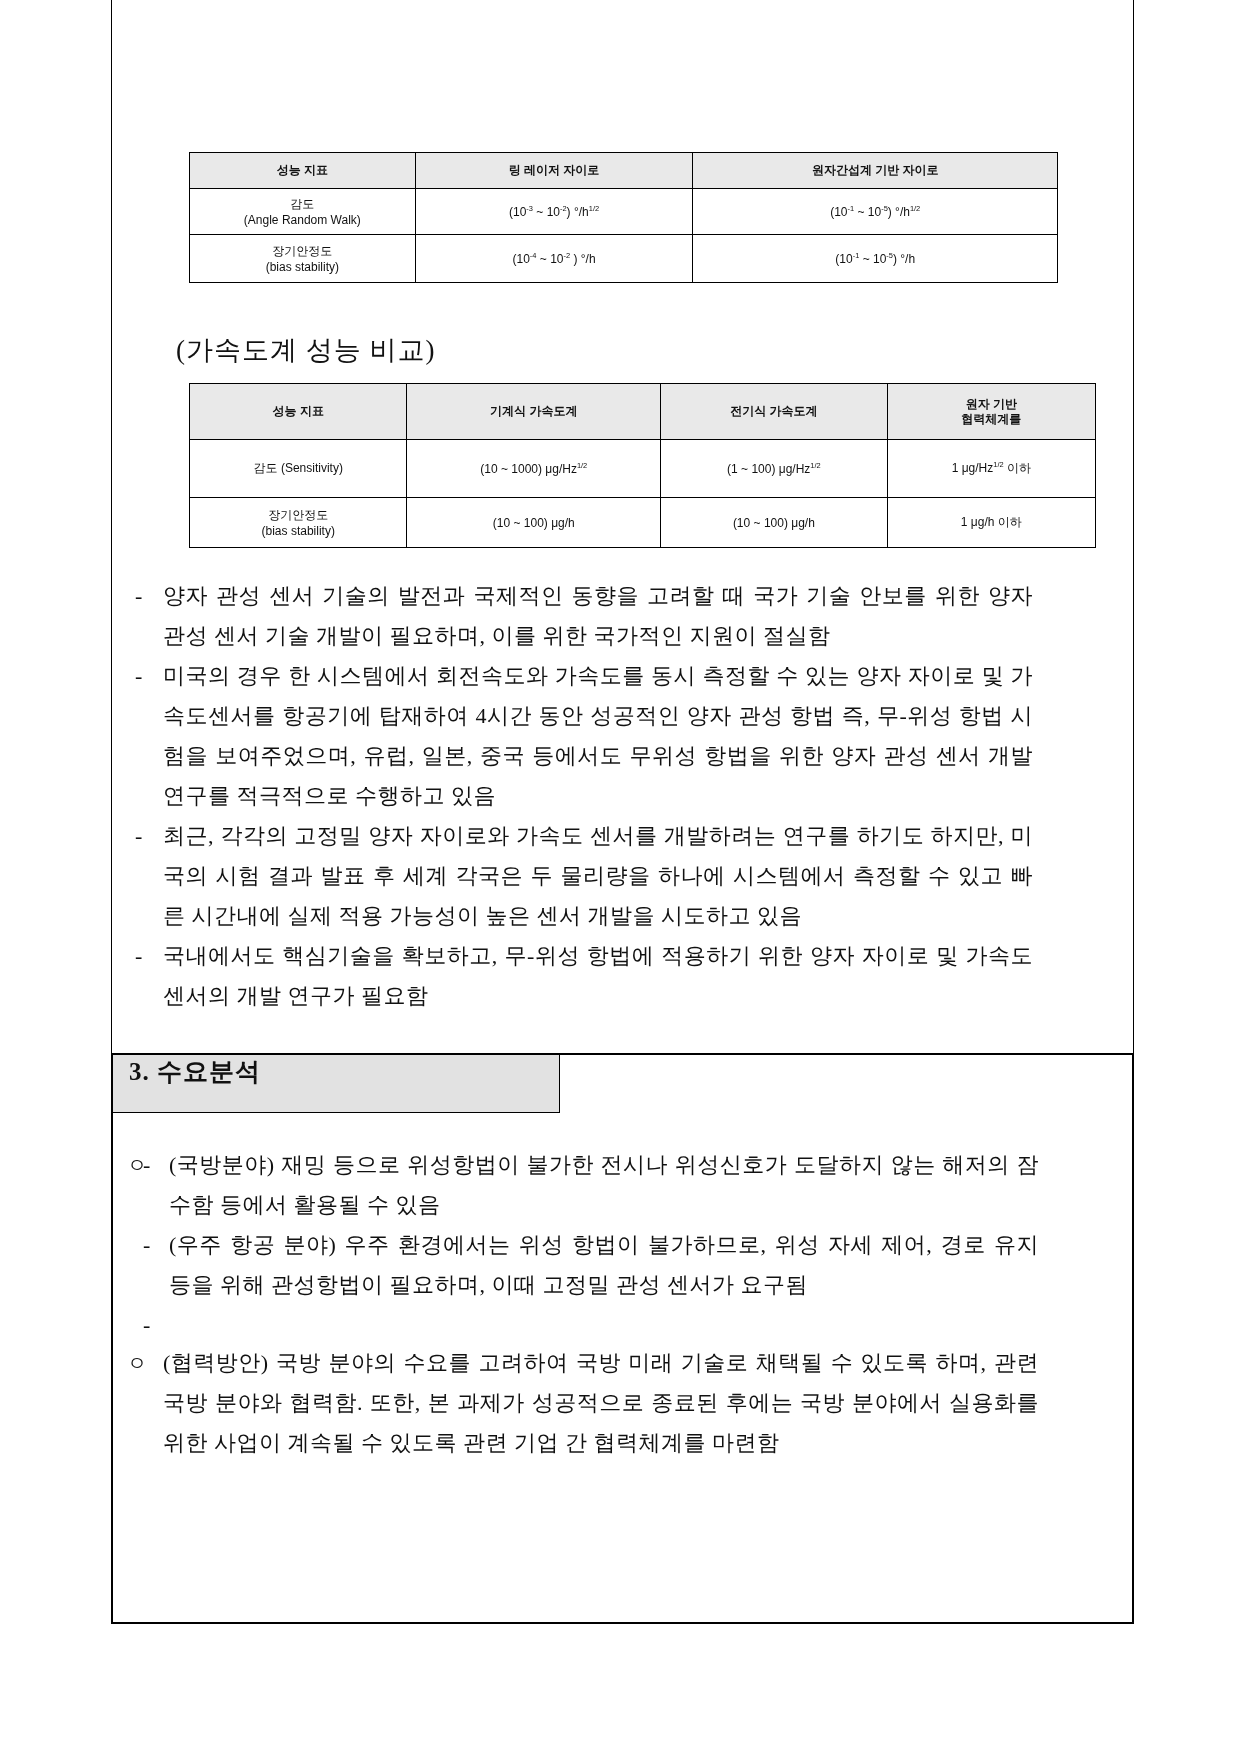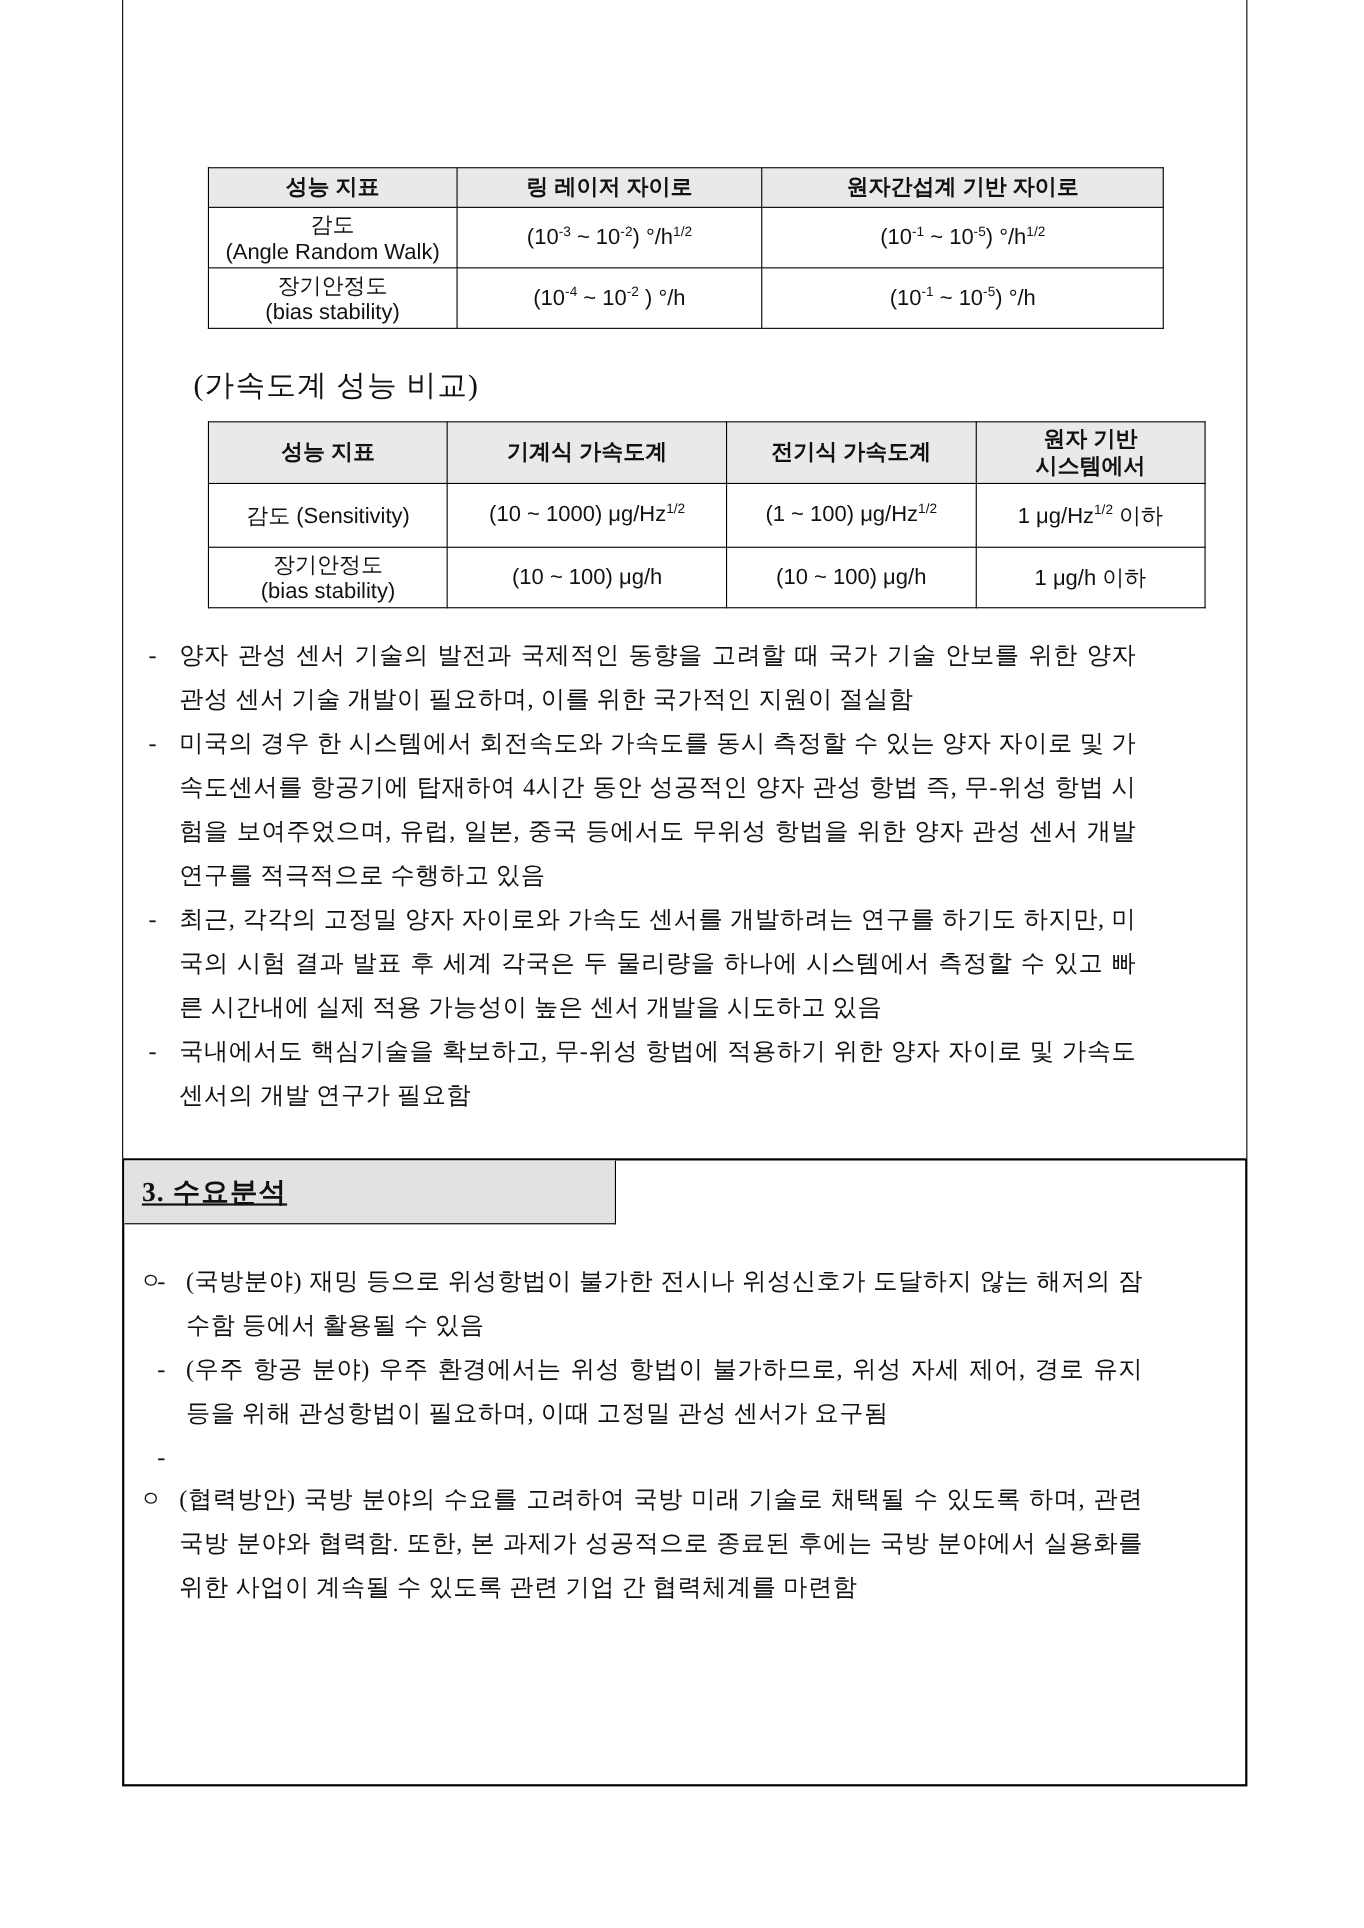--- a/index.html
+++ b/index.html
@@ -6,29 +6,29 @@
   .page{position:relative;width:1240px;height:1753px;background:#fff;overflow:hidden;
         font-family:"Liberation Serif","DejaVu Serif",serif;color:#111;}
 
   
   .upper-cell{position:absolute;left:111px;top:0;width:1023px;height:1053px;
               border-left:1.5px solid #000;border-right:1.5px solid #000;box-sizing:border-box;}
   .demand-box{position:absolute;left:111px;top:1053px;width:1023px;height:571px;
               border:2px solid #000;box-sizing:border-box;}
   .demand-title-cell{position:absolute;left:0;top:0;width:447px;height:58px;background:#e2e2e2;
               border-right:1.5px solid #000;border-bottom:1.5px solid #000;box-sizing:border-box;
-              display:flex;align-items:center;padding-left:16px;text-decoration:underline;}
+              display:flex;align-items:flex-start;padding-left:16px;}
   .demand-title-cell .t{font-weight:bold;font-size:25px;letter-spacing:1px;}
 
   
   .tblwrap{position:absolute;}
   .t1{left:189px;top:152px;width:869px;}
   .t2{left:189px;top:383px;width:907px;}
   table.tbl{border-collapse:collapse;width:100%;table-layout:fixed;
-            font-family:"Liberation Sans","DejaVu Sans",sans-serif;font-size:20px;}
+            font-family:"Liberation Sans","DejaVu Sans",sans-serif;font-size:12px;}
   table.tbl th,table.tbl td{border:1px solid #000;text-align:center;vertical-align:middle;
             white-space:pre-line;padding:2px 4px;box-sizing:border-box;}
   table.tbl{border:1.5px solid #000;}
   table.tbl th{background:#e9e9e9;font-weight:bold;line-height:1.25;}
   .t1 th{height:36px;}
   .t1 tr.r1 td{height:46px;}
   .t1 tr.r2 td{height:48px;}
   .t2 th{height:56px;}
   .t2 tr.r1 td{height:58px;}
   .t2 tr.r2 td{height:50px;}
@@ -99,21 +99,21 @@
           <col style="width:28%">
           <col style="width:25%">
           <col style="width:23%">
         </colgroup>
       <thead>
         <tr>
           <th>성능 지표</th>
           <th>기계식 가속도계</th>
           <th>전기식 가속도계</th>
           <th>원자 기반
-시스템에서</th>
+협력체계를</th>
         </tr>
       </thead>
       <tbody>
         <tr class="r1">
           <td>감도 (Sensitivity)</td>
           <td>(10 ~ 1000) μg/Hz<sup>1/2</sup></td>
           <td>(1 ~ 100) μg/Hz<sup>1/2</sup></td>
           <td>1 μg/Hz<sup>1/2</sup> 이하</td>
         </tr>
         <tr class="r2">

